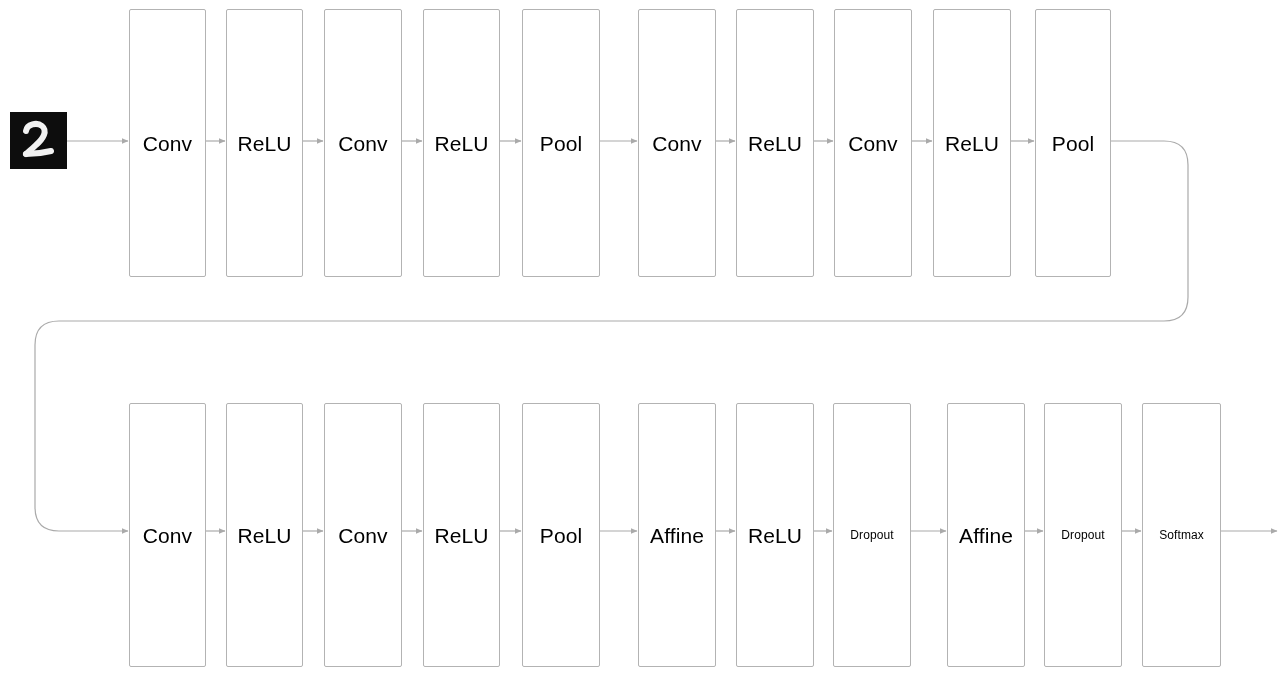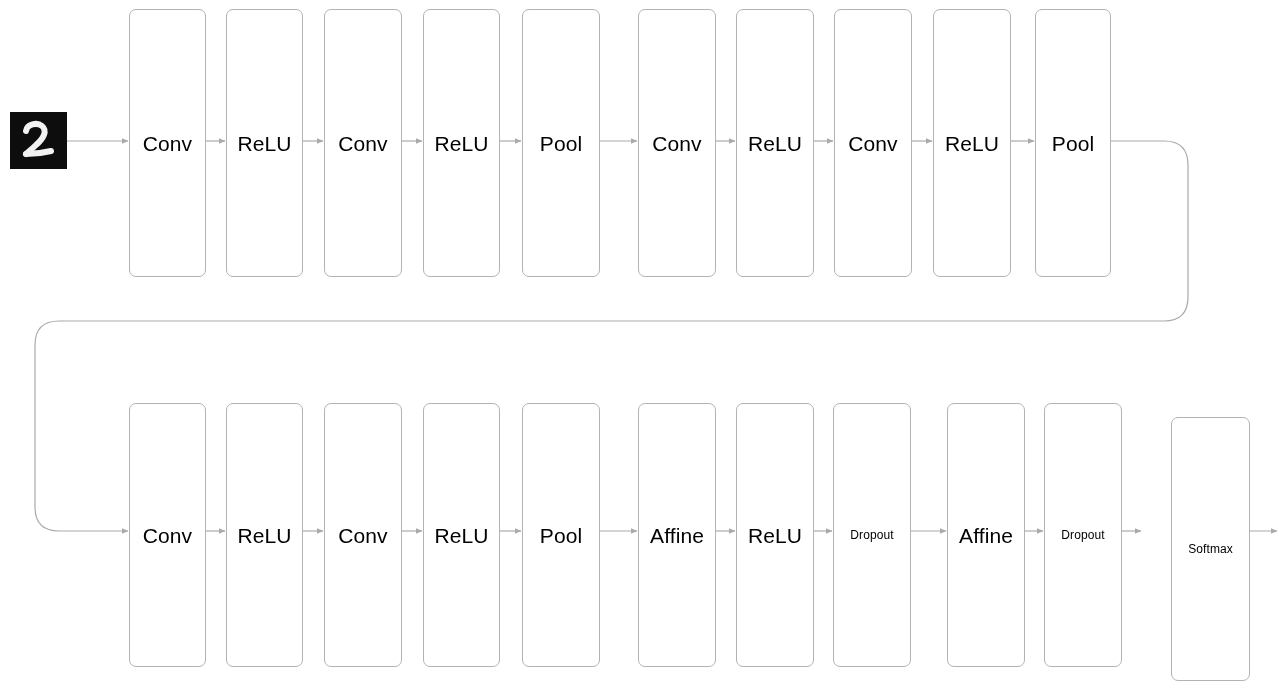--- a/index.html
+++ b/index.html
@@ -22,21 +22,21 @@
     left: 0;
     top: 0;
     width: 1286px;
     height: 684px;
     pointer-events: none;
   }
   .layer-box {
     position: absolute;
     box-sizing: border-box;
     border: 1px solid #b3b3b3;
-    border-radius: 7px;
+    border-radius: 2px;
     background: #ffffff;
     display: flex;
     align-items: center;
     justify-content: center;
   }
   .layer-label {
     color: #000000;
     font-size: 21px;
     line-height: 1;
     white-space: nowrap;
@@ -155,17 +155,17 @@
       </div>
       <div class="layer-box" style="left: 833px; top: 403px; width: 78px; height: 264px; border-color: rgb(179, 179, 179);">
         <span class="layer-label small" style="color: rgb(0, 0, 0);">Dropout</span>
       </div>
       <div class="layer-box" style="left: 947px; top: 403px; width: 78px; height: 264px; border-color: rgb(179, 179, 179);">
         <span class="layer-label" style="color: rgb(0, 0, 0);">Affine</span>
       </div>
       <div class="layer-box" style="left: 1044px; top: 403px; width: 78px; height: 264px; border-color: rgb(179, 179, 179);">
         <span class="layer-label small" style="color: rgb(0, 0, 0);">Dropout</span>
       </div>
-      <div class="layer-box" style="left: 1142px; top: 417px; width: 79px; height: 264px; border-color: rgb(179, 179, 179); margin-left: 29px;">
+      <div class="layer-box" style="left: 1142px; top: 403px; width: 79px; height: 264px; border-color: rgb(179, 179, 179);">
         <span class="layer-label small" style="color: rgb(0, 0, 0);">Softmax</span>
       </div>
     </div>
 </div>
 
 </body></html>

